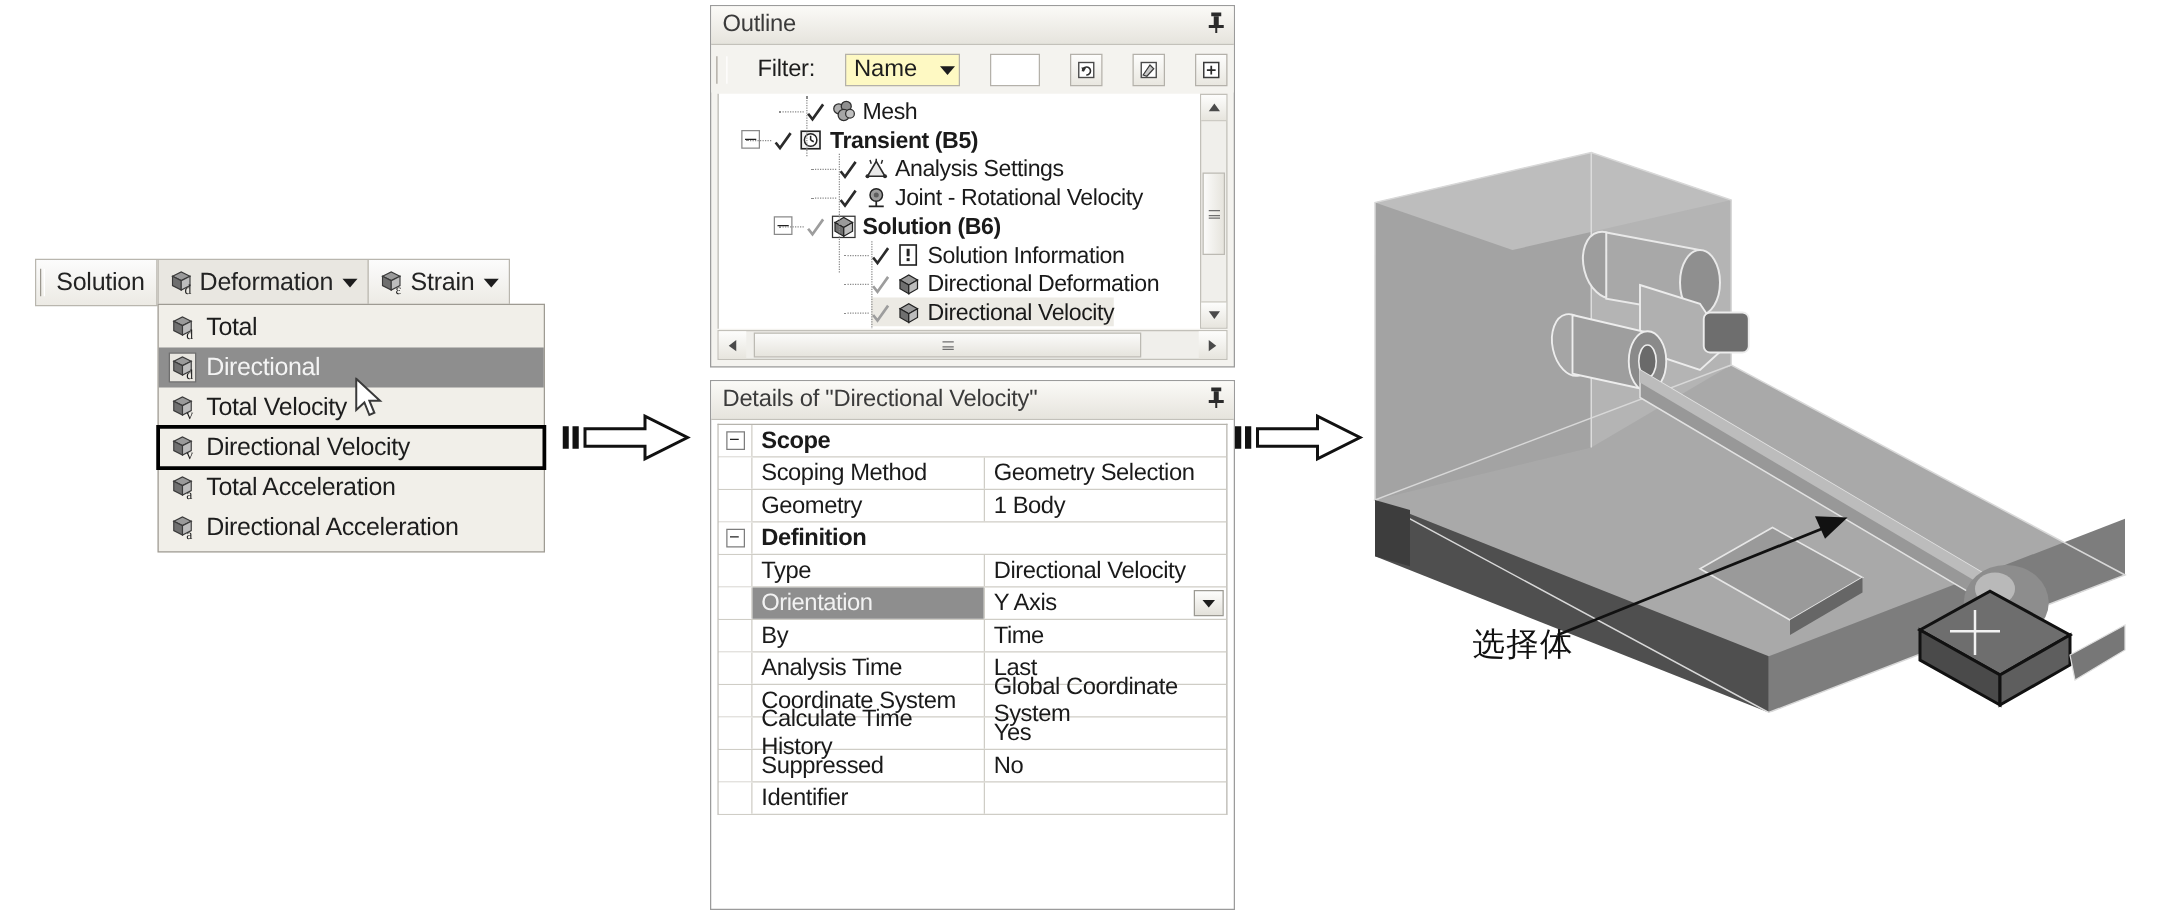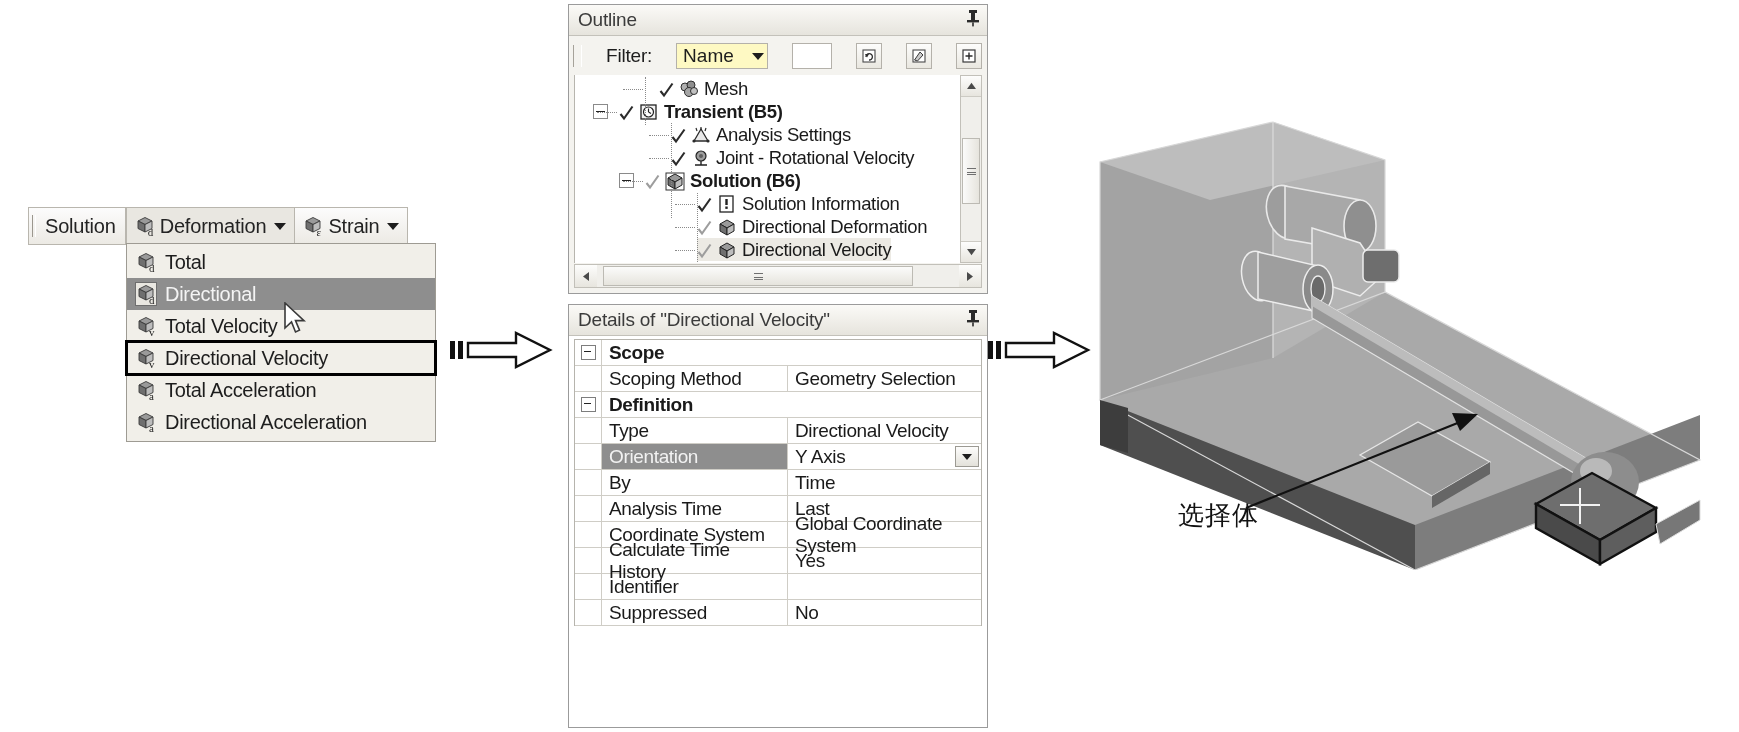--- a/index.html
+++ b/index.html
@@ -289,21 +289,21 @@
     </div>
     <div class="f-ibtn">
       <svg width="16" height="16" viewBox="0 0 16 16">
         <rect x="2" y="2" width="12" height="12" fill="#ffffff" stroke="#3a3a3a" stroke-width="1.2"></rect>
         <path d="M8,4.5 L8,11.5 M4.5,8 L11.5,8" stroke="#2a2a2a" stroke-width="1.4"></path>
       </svg>
     </div>
   </div>
 
   <div class="treearea" id="outline-tree">
-      <div class="tnode" style="top: 2px; left: 84px; justify-content: center;">
+      <div class="tnode" style="top: 2px; left: 70px; justify-content: center;">
         <span class="tick"><svg width="15" height="16" viewBox="0 0 15 16">
             <path d="M1.5,9 L5,13.5 L13.5,1.5" fill="none" stroke="#2b2b2b" stroke-width="2.1"></path>
           </svg></span>
         <span class="ticon"><svg width="22" height="20" viewBox="0 0 22 20">
             <circle cx="7" cy="8" r="4" fill="#b0b0b0" stroke="#2f2f2f"></circle>
             <circle cx="13" cy="6" r="4" fill="#8f8f8f" stroke="#2f2f2f"></circle>
             <circle cx="11" cy="13" r="4.5" fill="#a5a5a5" stroke="#2f2f2f"></circle>
             <circle cx="16" cy="12" r="3.5" fill="#c0c0c0" stroke="#2f2f2f"></circle>
           </svg></span>
         <span>Mesh</span>
@@ -458,20 +458,27 @@
         </div>
         <div class="dname">Scope</div>
       </div>
       <div class="drow">
         <div class="dgutter"></div>
         <div class="dname">Scoping Method</div>
         <div class="dval">
           <span>Geometry Selection</span>
         </div>
       </div>
+      <div class="drow">
+        <div class="dgutter"></div>
+        <div class="dname">Geometry</div>
+        <div class="dval">
+          <span>1 Body</span>
+        </div>
+      </div>
       <div class="drow group">
         <div class="dgutter">
           <span style="display:block;width:13px;height:13px;border:1px solid #7d7d7d;background:#fff;position:relative;">
             <span style="position:absolute;left:2px;top:5px;width:7px;height:1px;background:#222;display:block;"></span>
           </span>
         </div>
         <div class="dname">Definition</div>
       </div>
       <div class="drow">
         <div class="dgutter"></div>
@@ -513,30 +520,30 @@
       </div>
       <div class="drow">
         <div class="dgutter"></div>
         <div class="dname">Calculate Time History</div>
         <div class="dval">
           <span>Yes</span>
         </div>
       </div>
       <div class="drow">
         <div class="dgutter"></div>
+        <div class="dname">Suppressed</div>
+        <div class="dval">
+          <span>No</span>
+        </div>
+      </div>
+      <div class="drow">
+        <div class="dgutter"></div>
         <div class="dname">Identifier</div>
         <div class="dval">
           <span></span>
-        </div>
-      </div>
-      <div class="drow">
-        <div class="dgutter"></div>
-        <div class="dname">Suppressed</div>
-        <div class="dval">
-          <span>No</span>
         </div>
       </div>
     </div>
 </div>
 
 <svg class="blockarrow" style="left:988px;top:330px;" width="110" height="40" viewBox="0 0 110 40">
   <rect x="0" y="11" width="5" height="18" fill="#111"></rect>
   <rect x="8" y="11" width="5" height="18" fill="#111"></rect>
   <path d="M18,13 L66,13 L66,3 L100,20 L66,37 L66,27 L18,27 Z" fill="#fff" stroke="#111" stroke-width="2.4"></path>
 </svg>

